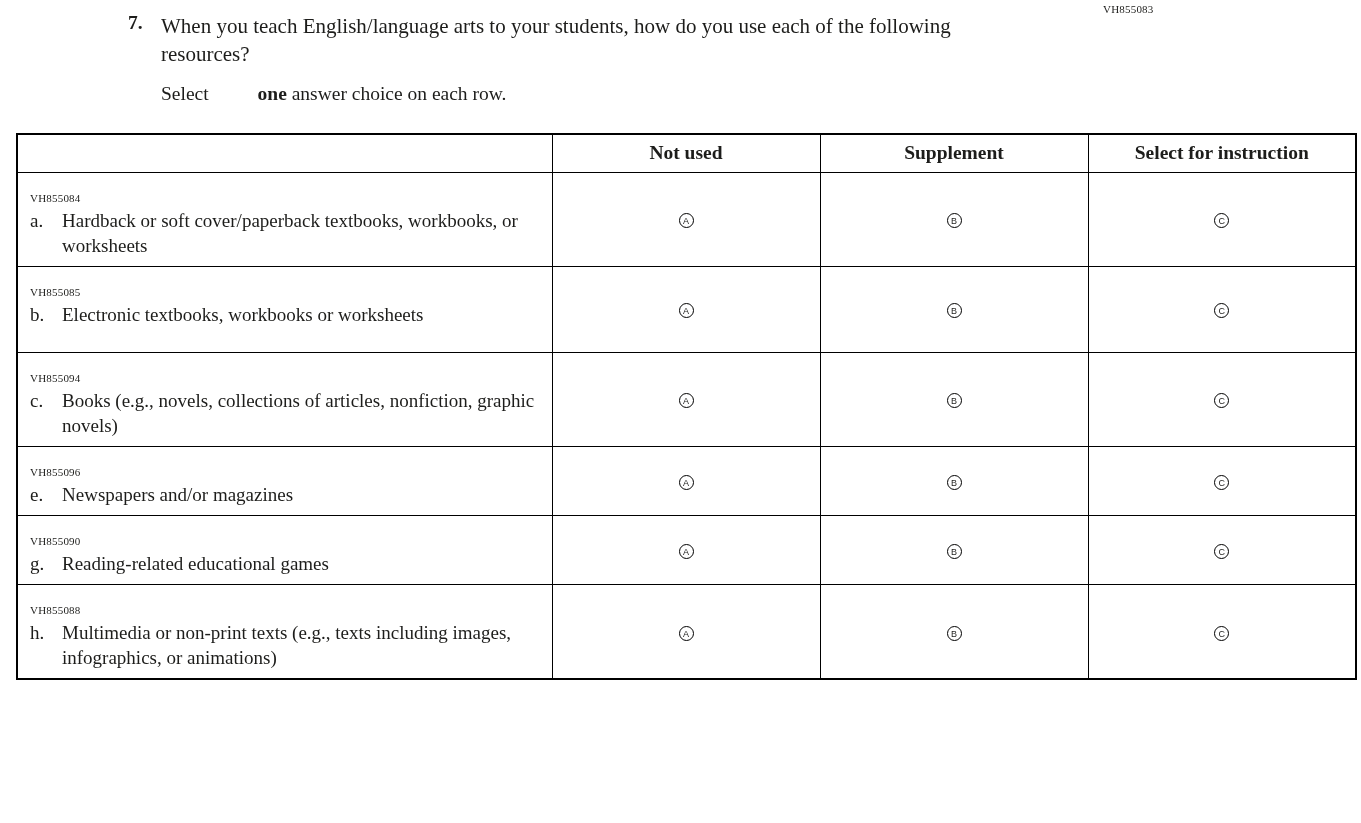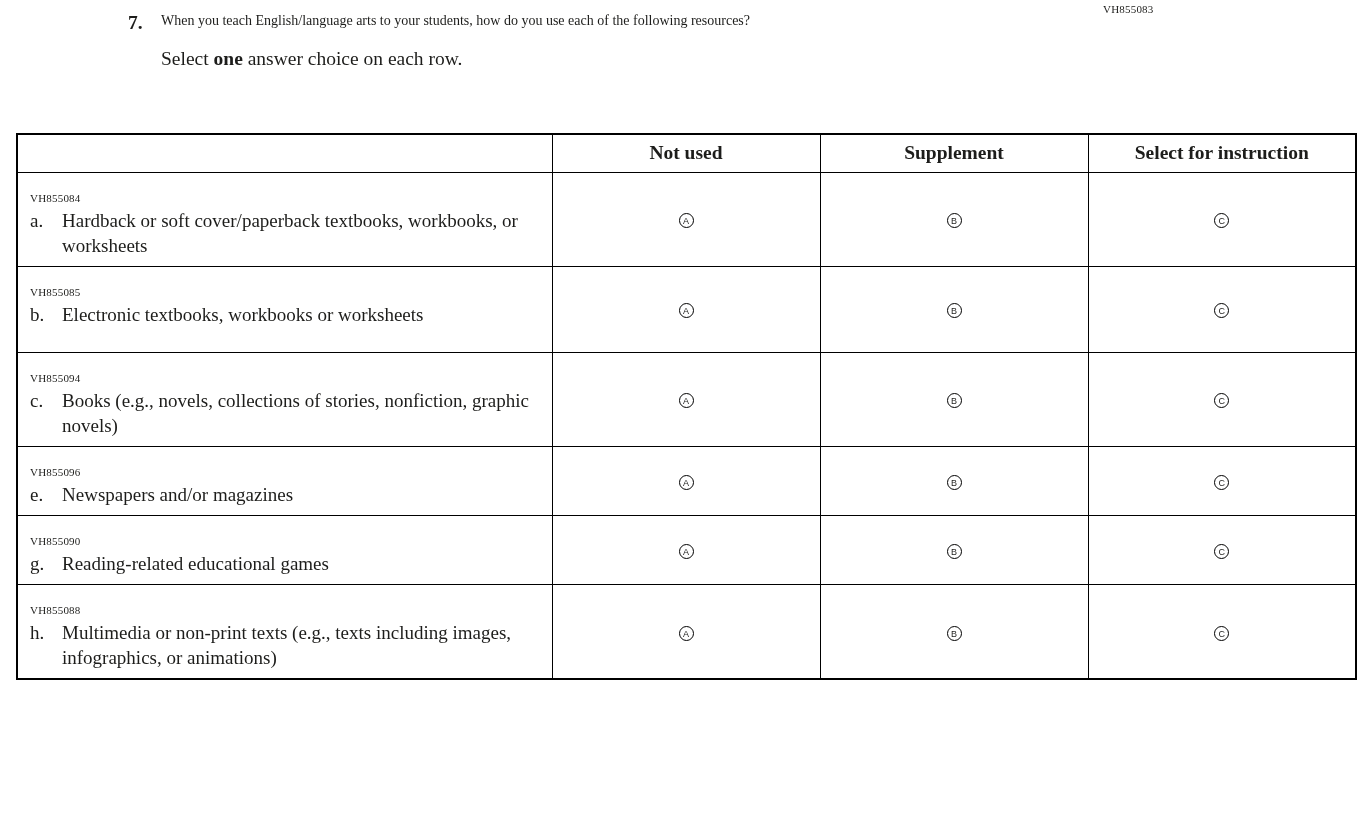--- a/index.html
+++ b/index.html
@@ -32,30 +32,30 @@
     display: flex;
     align-items: flex-start;
   }
   .q-number {
     font-weight: bold;
     font-size: 19.5px;
     width: 33px;
     flex-shrink: 0;
   }
   .q-text {
-    font-size: 14px;
+    font-size: 21px;
     max-width: 852px;
     line-height: 1.35;
   }
   .instruction {
     margin-top: 14px;
     margin-left: 33px;
     font-size: 19.5px;
   }
-  .instruction b { font-weight: bold; }
+  .instruction b { font-weight: bold; margin-left: 44px; }
   table.resource-table {
     position: absolute;
     top: 133px;
     left: 16px;
     width: 1340px;
     border-collapse: collapse;
     table-layout: fixed;
     border: 2px solid #000;
   }
   .resource-table th, .resource-table td {
@@ -167,21 +167,21 @@
         <td class="opt-cell"><span class="choice-circle">A</span></td>
         <td class="opt-cell"><span class="choice-circle">B</span></td>
         <td class="opt-cell"><span class="choice-circle">C</span></td>
       </tr>
 
       <tr class="h-c">
         <td class="label-cell">
           <div class="row-code">VH855094</div>
           <div class="row-label">
             <span class="row-prefix">c.</span>
-            <span class="row-text">Books (e.g., novels, collections of stories, nonfiction, graphic novels)</span>
+            <span class="row-text">Books (e.g., novels, collections of articles, nonfiction, graphic novels)</span>
           </div>
         </td>
         <td class="opt-cell"><span class="choice-circle">A</span></td>
         <td class="opt-cell"><span class="choice-circle">B</span></td>
         <td class="opt-cell"><span class="choice-circle">C</span></td>
       </tr>
 
 
       <tr class="h-e">
         <td class="label-cell">

